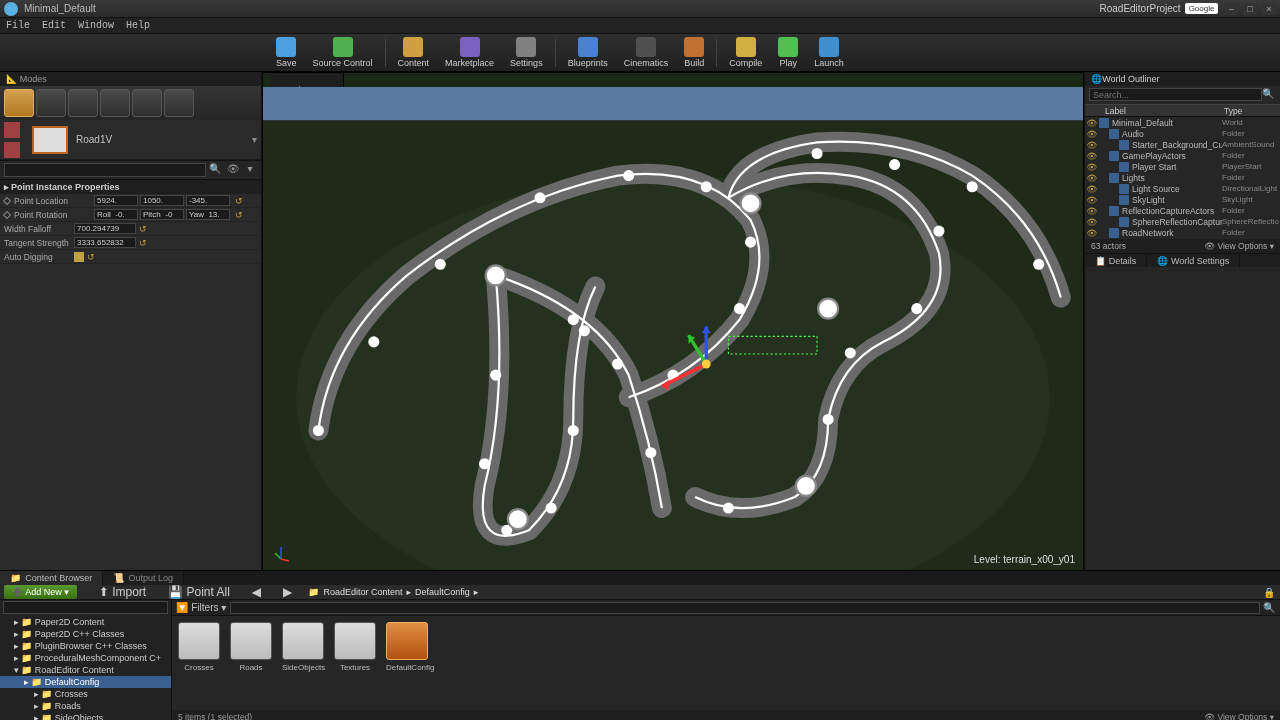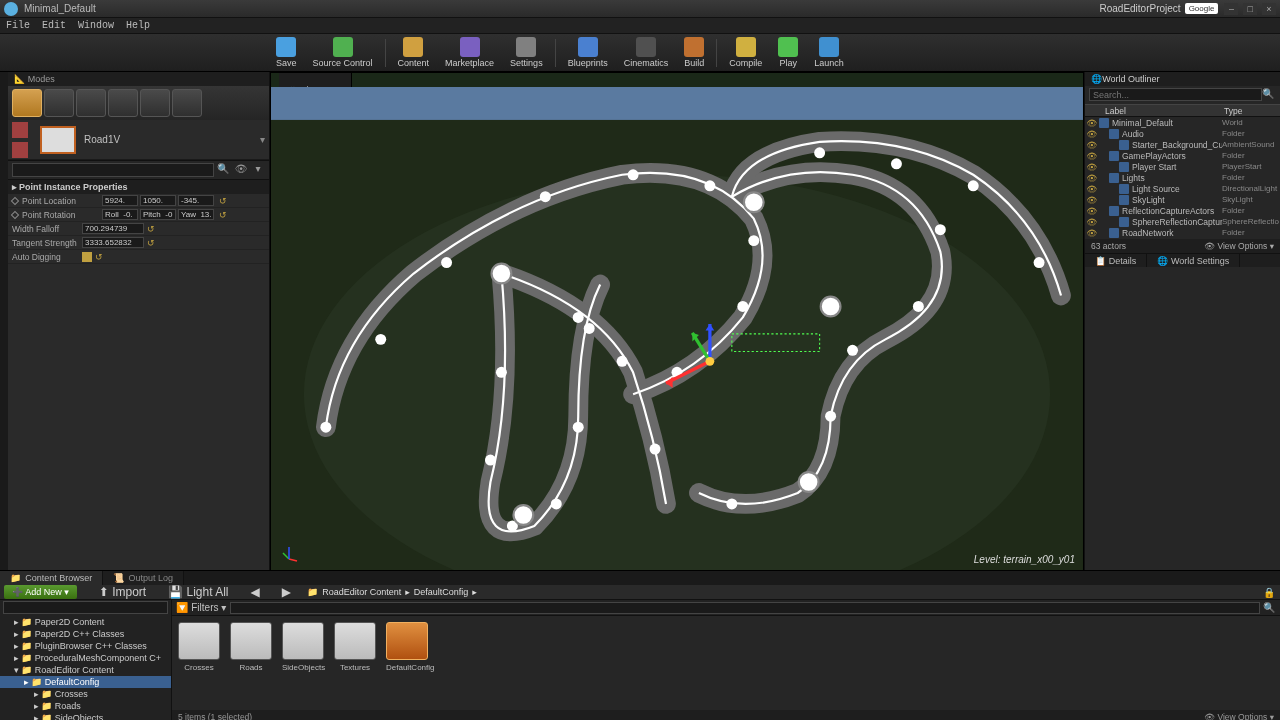--- a/index.html
+++ b/index.html
@@ -9,50 +9,50 @@
 .titlebar .title { color:#bbb; font-size:10px;}
 .titlebar .right { margin-left:auto; display:flex; align-items:center; gap:4px;}
 .winbtns span{display:inline-block;width:14px;height:12px;background:#333;margin-left:2px;text-align:center;line-height:12px;font-size:9px;color:#aaa;}
 .menubar { height:16px; background:#222; display:flex; align-items:center; padding:0 6px; gap:12px; border-bottom:1px solid #111;}
 .menubar span{color:#bbb;font-size:10px;cursor:default;font-family:Liberation Mono, monospace;}
 .toolbar { height:38px; background:linear-gradient(#2f2f2f,#1f1f1f); display:flex; align-items:center; padding:0 6px; border-bottom:1px solid #000;}
 .tbtn { display:flex; flex-direction:column; align-items:center; padding:2px 8px; color:#ccc; font-size:9px; cursor:default;}
 .tbtn .ic{width:20px;height:20px;border-radius:3px;margin-bottom:1px;}
 .sep{width:1px;height:28px;background:#444;margin:0 4px;}
 .main { position:absolute; top:72px; left:0; right:0; bottom:150px; display:flex;}
-.leftcol{width:262px;background:#2a2a2a;border-right:1px solid #111;display:flex;flex-direction:column;margin-left:8px;}
+.leftcol{width:262px;background:#2a2a2a;border-right:1px solid #111;display:flex;flex-direction:column;}
 .modes-hdr{height:14px;background:#1e1e1e;padding:0 6px;line-height:14px;font-size:9px;color:#999;}
 .modes-row{height:34px;background:linear-gradient(#353535,#252525);display:flex;align-items:center;gap:2px;padding:0 4px;}
 .mbtn{width:30px;height:28px;background:linear-gradient(#4a4a4a,#2f2f2f);border:1px solid #555;border-radius:3px;}
 .mbtn.sel{background:linear-gradient(#d4a050,#b07820);border-color:#e0b060;}
 .asset-row{height:40px;display:flex;align-items:center;padding:0 4px;border-bottom:1px solid #1a1a1a;}
 .asset-row .ic{width:16px;height:16px;background:#a04040;margin-right:6px;}
 .asset-row .thumb{width:36px;height:28px;background:#ddd;border:2px solid #c06020;margin-right:8px;}
 .searchbar{height:20px;display:flex;align-items:center;padding:0 4px;border-top:1px solid #111;border-bottom:1px solid #111;background:#252525;}
 .searchbar input{flex:1;background:#1a1a1a;border:1px solid #444;color:#aaa;height:14px;font-size:9px;padding:0 3px;}
 .searchbar .ic{width:14px;height:14px;margin-left:3px;color:#999;text-align:center;}
 .section-hdr{height:14px;background:#1e1e1e;padding:0 4px;line-height:14px;font-size:9px;color:#ccc;font-weight:bold;}
 .prop{height:14px;display:flex;align-items:center;padding:0 4px;border-bottom:1px solid #222;}
 .prop .lbl{width:80px;font-size:8.5px;color:#aaa;}
 .prop .diamond{width:6px;height:6px;border:1px solid #888;transform:rotate(45deg);margin-right:4px;}
 .prop input{background:#1a1a1a;border:1px solid #444;color:#ccc;height:11px;font-size:8px;padding:0 2px;}
-.prop .num{width:36px;margin-right:2px;}
+.prop .num{width:44px;margin-right:2px;}
 .prop .wide{width:62px;}
 .prop .reset{width:10px;height:10px;color:#c0a040;margin-left:3px;font-size:9px;}
 .prop .chk{width:10px;height:10px;background:#c0a040;margin-left:0px;}
 .viewport{flex:1;position:relative;background:#1a2818;border:1px solid #000;}
 .vp-tab{position:absolute;top:0;left:8px;height:14px;background:#1e1e1e;padding:10px 8px;line-height:14px;font-size:9px;color:#ccc;border-right:1px solid #000;}
 .vp-ctrl{position:absolute;top:16px;left:4px;display:flex;gap:2px;}
 .vp-ctrl .b{height:14px;padding:0 6px;background:linear-gradient(#4a4a4a,#323232);border:1px solid #555;border-radius:2px;font-size:8px;line-height:12px;color:#ccc;}
 .vp-ctrl .b.sel{background:linear-gradient(#6ab0f0,#3a80c0);color:#fff;}
 .vp-right-ctrl{position:absolute;top:16px;right:4px;display:flex;gap:2px;}
 .vp-right-ctrl .b{width:16px;height:14px;background:linear-gradient(#4a4a4a,#323232);border:1px solid #555;border-radius:2px;font-size:8px;line-height:12px;text-align:center;color:#ccc;}
 .vp-right-ctrl .b.on{background:linear-gradient(#d4a050,#b07820);}
 .vp-right-ctrl .b.wide{width:30px;}
-.level-label{position:absolute;bottom:4px;right:8px;color:#ddd;font-size:10px;font-style:italic;}
+.level-label{position:absolute;bottom:4px;right:8px;color:#ddd;font-size:10px;}
 .gizmo-corner{position:absolute;bottom:6px;left:8px;width:20px;height:20px;}
 .road-svg{position:absolute;top:14px;left:0;right:0;bottom:0;}
 .rightcol{width:196px;background:#262626;border-left:1px solid #111;display:flex;flex-direction:column;}
 .outliner-hdr{height:14px;background:#1e1e1e;padding:0 6px;line-height:14px;font-size:9px;color:#ccc;display:flex;align-items:center;}
 .outliner-search{height:18px;padding:2px 4px;display:flex;}
 .outliner-search input{flex:1;background:#1a1a1a;border:1px solid #444;height:13px;font-size:9px;color:#888;padding:0 3px;}
 .outliner-cols{height:13px;display:flex;background:#333;border-top:1px solid #444;border-bottom:1px solid #111;}
 .outliner-cols div{font-size:8.5px;color:#ccc;padding:0 4px;line-height:13px;}
 .outliner-cols .c1{width:16px;}.outliner-cols .c2{flex:1;}.outliner-cols .c3{width:60px;}
 .tree{flex:0 0 auto; max-height:122px; overflow:hidden;}
@@ -435,21 +435,21 @@
 </div>
 
 <div class="bottom">
   <div class="btabs">
     <div class="tab">📁 <span>Content Browser</span></div>
     <div class="tab inact">📜 <span>Output Log</span></div>
   </div>
   <div class="cb-toolbar">
     <div class="addnew">➕ <span>Add New</span> ▾</div>
     <div class="btn">⬆ <span>Import</span></div>
-    <div class="btn">💾 <span>Light All</span></div>
+    <div class="btn">💾 <span>Point All</span></div>
     <div class="btn">◀</div>
     <div class="btn">▶</div>
     <div class="breadcrumb">
       📁 <span>RoadEditor Content</span> ▸ <span>DefaultConfig</span> ▸
     </div>
     <span style="margin-left:auto;color:#888;">🔒</span>
   </div>
   <div class="cb-body">
     <div class="cb-tree">
       <div class="cb-tree-search"><input style=""></div>

